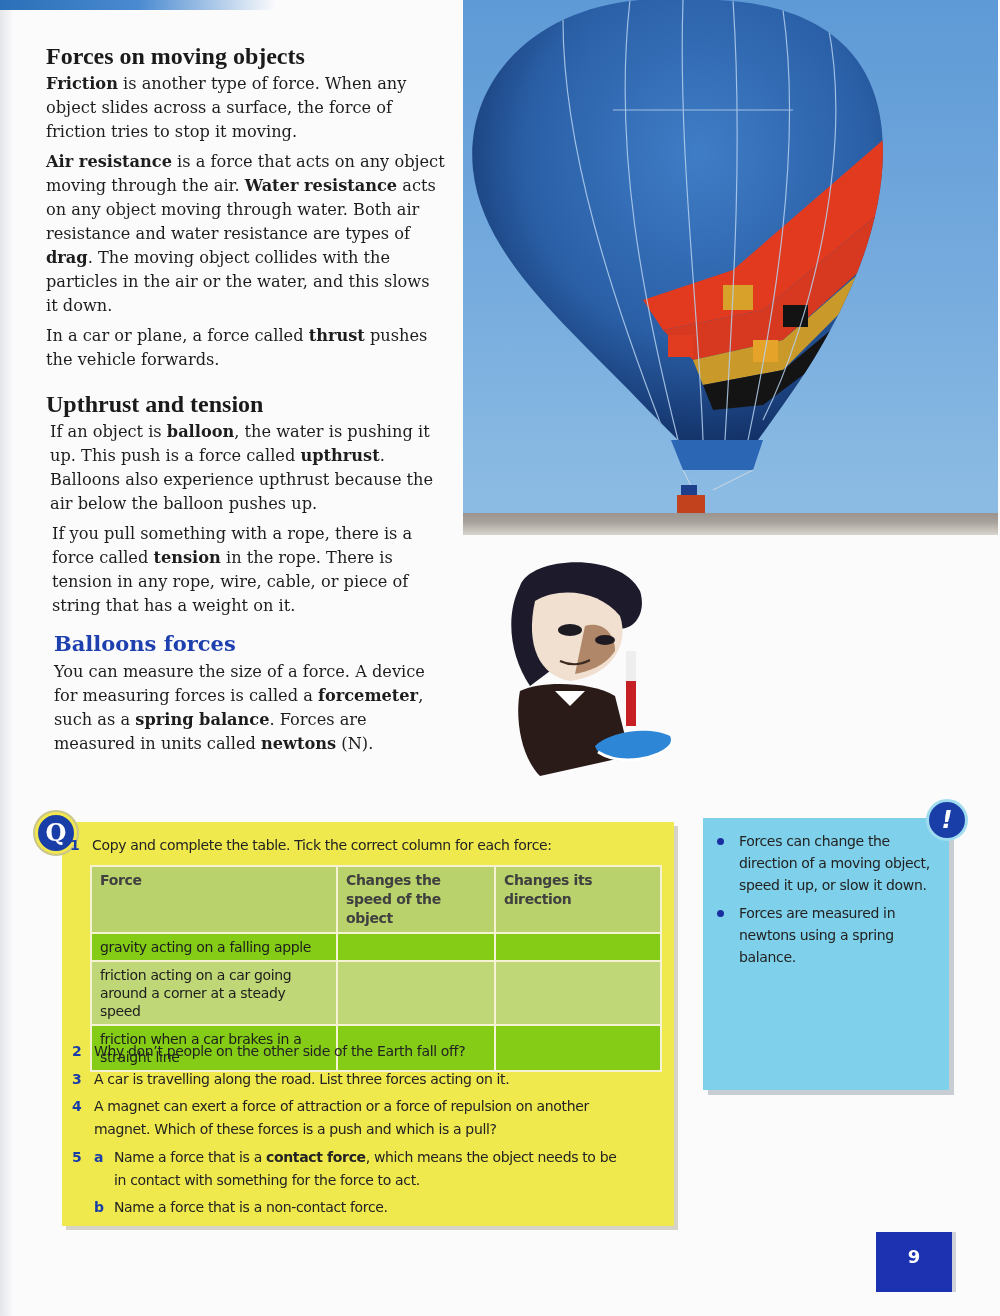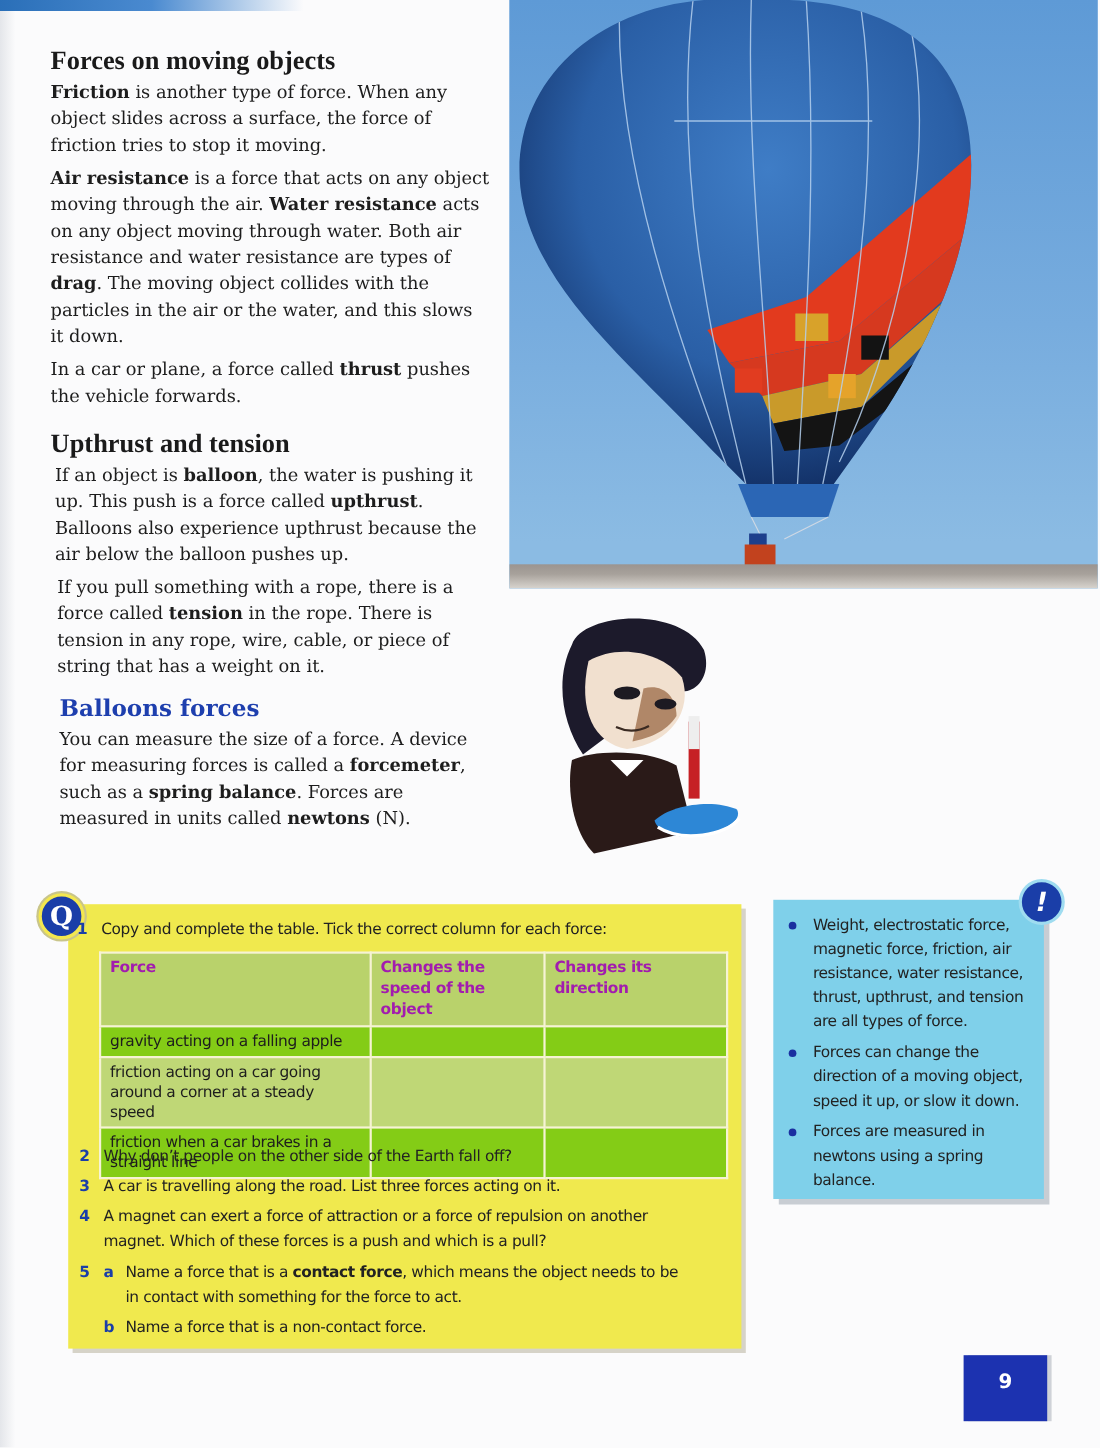--- a/index.html
+++ b/index.html
@@ -65,21 +65,21 @@
   .q-num { color:#1a3ea8; font-weight:bold; display:inline-block; width:22px; }
   .q-sub { color:#1a3ea8; font-weight:bold; display:inline-block; width:20px; }
 
   table.forces {
     position:absolute; left:90px; top:865px; width:572px;
     border-collapse:collapse; font-family:"DejaVu Sans", sans-serif; font-size:14px; letter-spacing:-0.35px;
   }
   table.forces td, table.forces th {
     border:2px solid #f6f3d4; vertical-align:top; padding:4px 8px; text-align:left;
   }
-  table.forces th { background:#b9d26b; font-weight:bold; color:#a21caf; line-height:19px; height:36px; }
+  table.forces th { background:#b9d26b; font-weight:bold; color:#404040; line-height:19px; height:36px; }
   table.forces tr.light td { background:#84cc16; }
   table.forces tr.dark td { background:#bfd776; }
   table.forces td { line-height:18px; color:#1d1d1d; }
 
   
   .infobox {
     position:absolute; left:703px; top:818px; width:246px; height:272px;
     background:#7fd0ea;
     box-shadow:5px 5px 0 #c8cdd3;
   }
@@ -231,20 +231,19 @@
   <span class="q-num" style="flex:none;">5</span>
     <span class="q-sub" style="flex:none;">a</span>
   <span><span>Name a force that is a </span><b>contact force</b><span>, which means the object needs to be in contact with something for the force to act.</span></span>
 </div>
 <div class="q-item" style="left:94px; top:1196px; width:560px;">
   <span class="q-sub">b</span><span>Name a force that is a non-contact force.</span>
 </div>
 
 <div class="infobox">
   <ul class="info-list">
-    <li><span class="bullet"></span><span>Weight, electrostatic force, magnetic force, friction, air resistance, water resistance, thrust, upthrust, and tension are all types of force.</span></li>
     <li><span class="bullet"></span><span>Forces can change the direction of a moving object, speed it up, or slow it down.</span></li>
     <li><span class="bullet"></span><span>Forces are measured in newtons using a spring balance.</span></li>
   </ul>
 </div>
 <div class="infobadge">!</div>
 
 <div class="pagenum">9</div>
 
 </body></html>

